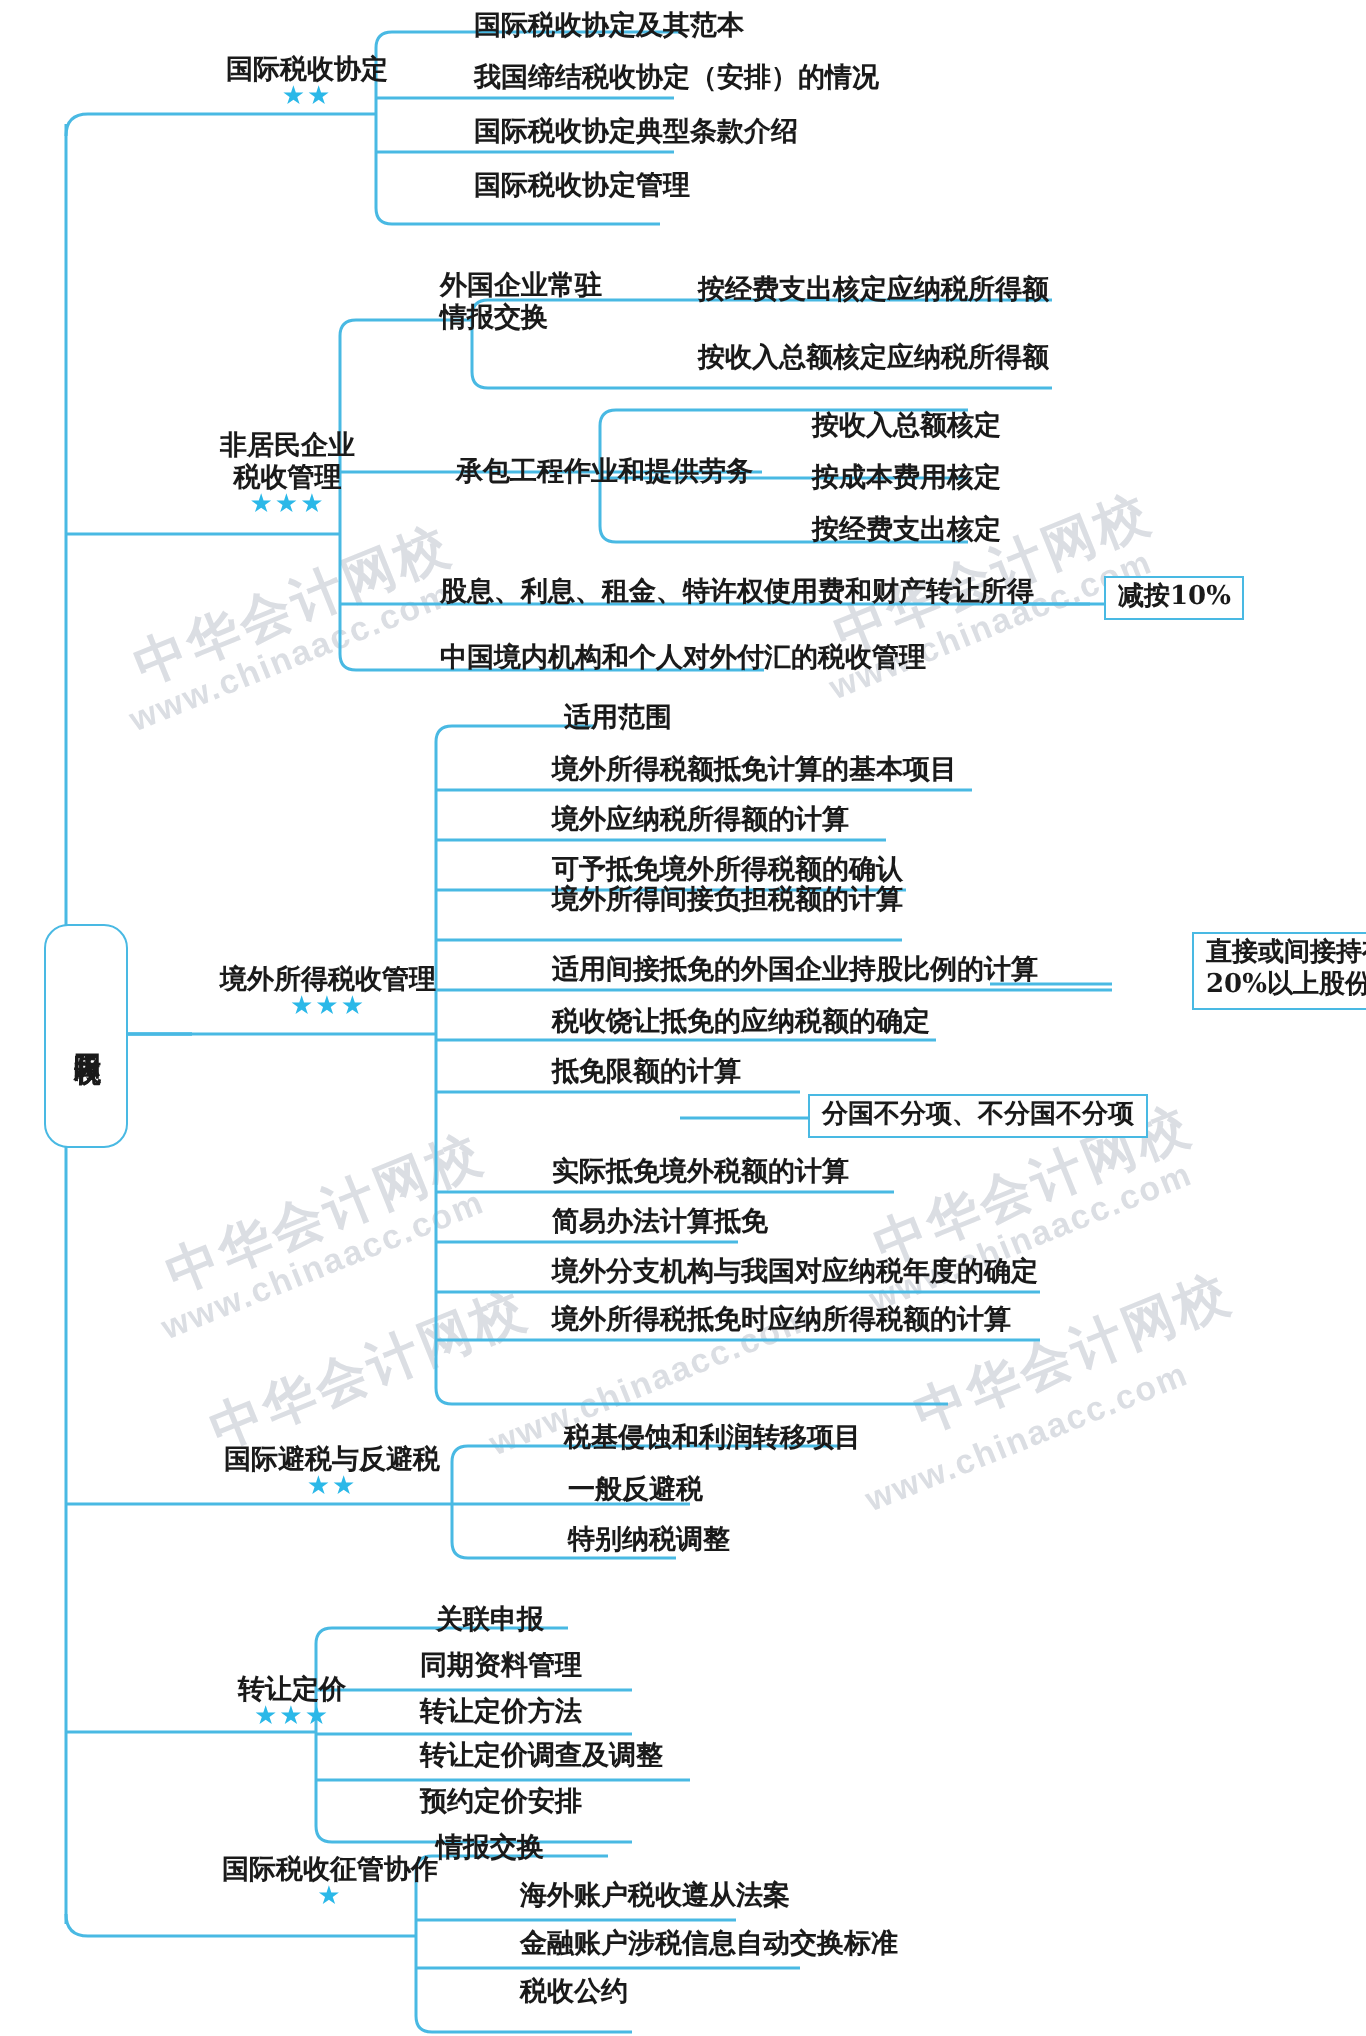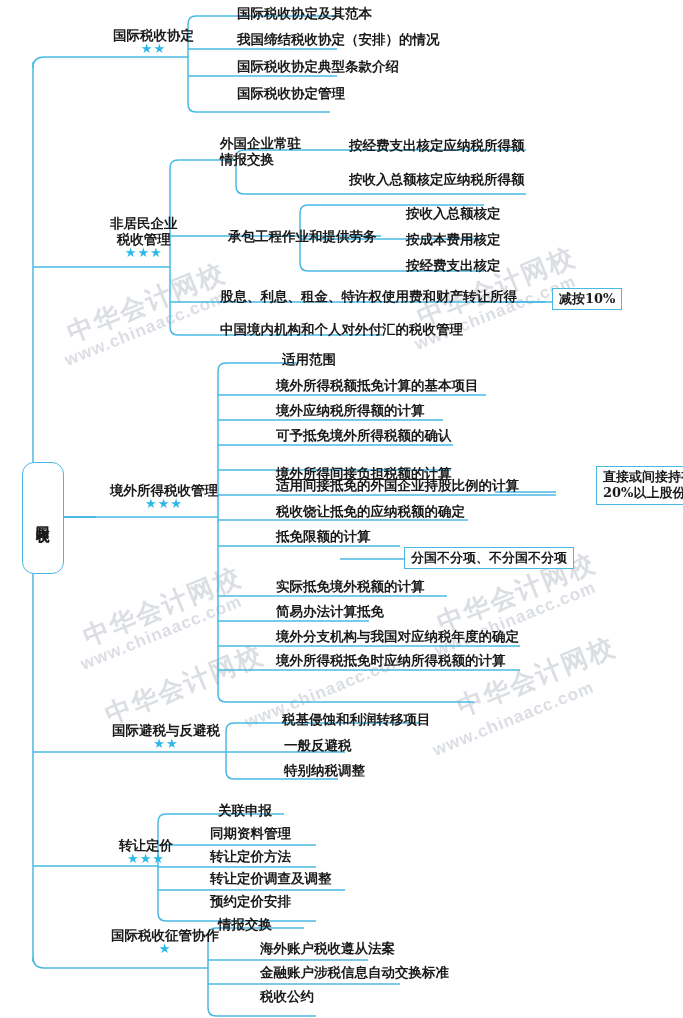--- a/index.html
+++ b/index.html
@@ -176,21 +176,21 @@
 
   <div class="node" style="left:66px;top:483px;">
     <div class="l2">境外所得税收管理</div>
     <div class="stars">★★★</div>
   </div>
 
   <div class="node leaf" style="left:238px;top:352px;">适用范围</div>
   <div class="node leaf" style="left:232px;top:378px;">境外所得税额抵免计算的基本项目</div>
   <div class="node leaf" style="left:232px;top:403px;">境外应纳税所得额的计算</div>
   <div class="node leaf" style="left:232px;top:428px;">可予抵免境外所得税额的确认</div>
-  <div class="node leaf" style="left:232px;top:466px;text-decoration:underline;">境外所得间接负担税额的计算</div>
+  <div class="node leaf" style="left:232px;top:443px;">境外所得间接负担税额的计算</div>
   <div class="node leaf" style="left:232px;top:478px;">适用间接抵免的外国企业持股比例的计算</div>
   <div class="tagbox" style="left:556px;top:466px;margin-left:40px;">
     <div>直接或间接持有</div>
     <div>20%以上股份</div>
   </div>
   <div class="node leaf" style="left:232px;top:504px;">税收饶让抵免的应纳税额的确定</div>
   <div class="node leaf" style="left:232px;top:529px;">抵免限额的计算</div>
   <div class="tagbox" style="left:404px;top:547px;">分国不分项、不分国不分项</div>
   <div class="node leaf" style="left:232px;top:579px;">实际抵免境外税额的计算</div>
   <div class="node leaf" style="left:232px;top:604px;">简易办法计算抵免</div>

